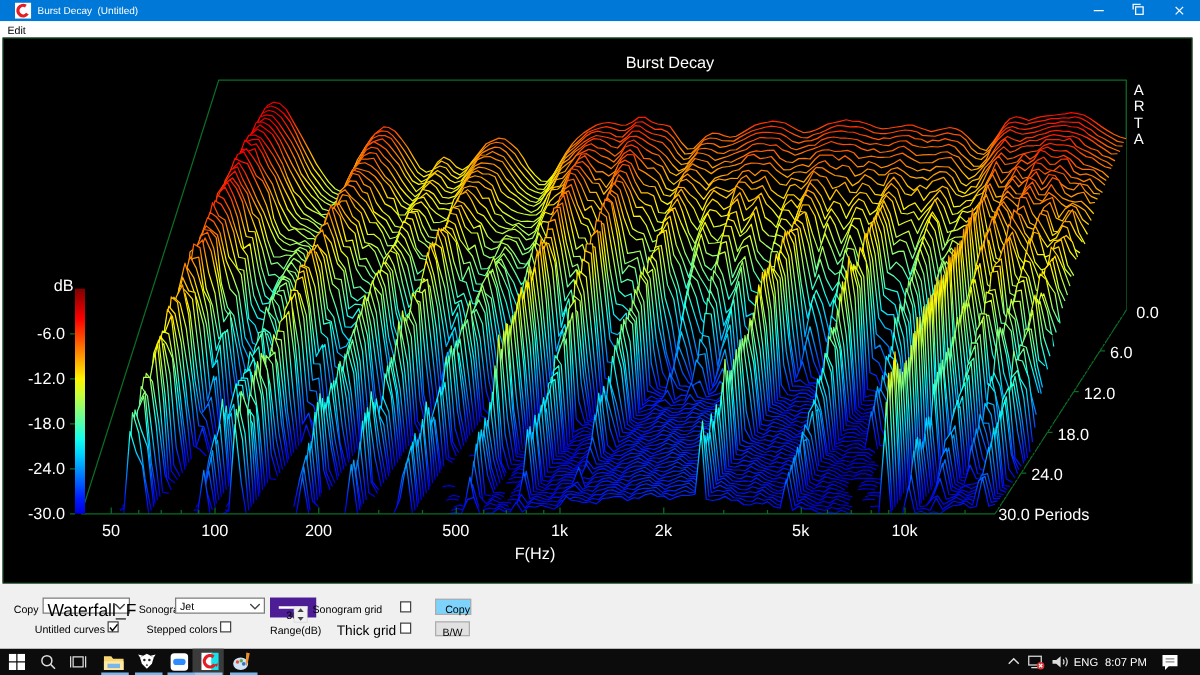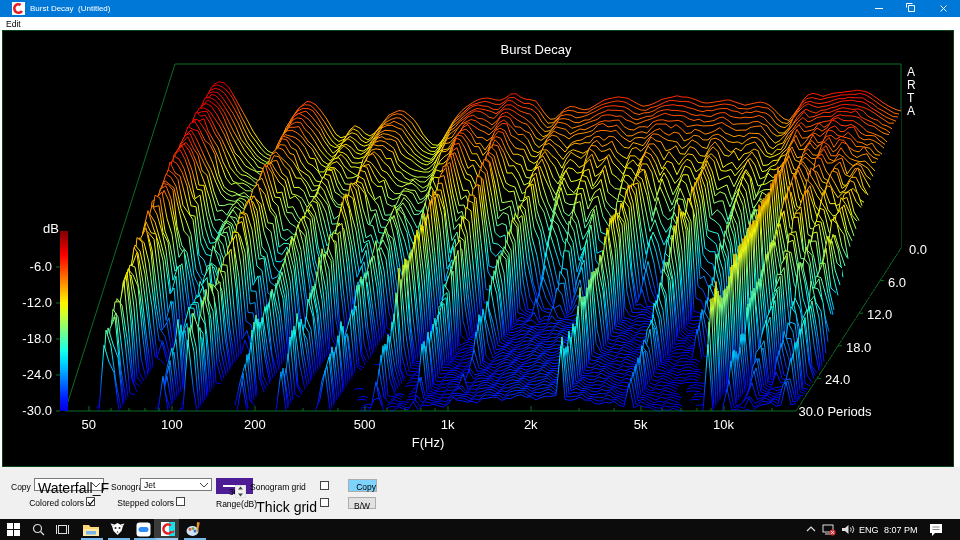--- a/index.html
+++ b/index.html
@@ -1307,30 +1307,30 @@
     </svg></div>
 <div class="abs" style="left:216px;top:478px;width:37px;height:15px;background:#fff;border:7px solid #4c1d95;font-size:8.5px;color:#000;padding:2px 0 0 6px">30
 <svg width="11" height="13" style="position:absolute;right:0;top:0">
       <rect x="0" y="0" width="11" height="13" fill="#f0f0f0" stroke="#d0d0d0" stroke-width="1"></rect>
       <path d="M3 4.5 L5.5 1.5 L8 4.5 Z" fill="#444"></path>
       <path d="M3 8.5 L5.5 11.5 L8 8.5 Z" fill="#444"></path>
     </svg></div>
 <div class="abs" style="left:250px;top:482px;width:67px;font-size:8.5px;color:#000;text-align:left">Sonogram grid</div>
 <div class="abs" style="left:320px;top:481px;width:9px;height:9px;background:#fff;border:1px solid #444"></div>
 <div class="abs" style="left:348px;top:479px;width:29px;height:13px;background:#7dd3fc;border:1px solid #adadad;font-size:8.5px;color:#000;text-align:right;padding-top:1.5px">Copy</div>
-<div class="abs" style="left:20px;top:498px;width:64px;font-size:8.5px;color:#000;text-align:right">Colored colors</div>
+<div class="abs" style="left:20px;top:498px;width:64px;font-size:8.5px;color:#000;text-align:right">Untitled curves</div>
 <div class="abs" style="left:86px;top:497px;width:9px;height:9px;background:#fff;border:1px solid #444">
     <svg width="8" height="8" style="position:absolute;left:0;top:0">
       <path d="M1 4 L3 6.5 L7 1.5" stroke="#000" stroke-width="1.2" fill="none"></path>
     </svg>
   </div>
 <div class="abs" style="left:110px;top:498px;width:64px;font-size:8.5px;color:#000;text-align:right">Stepped colors</div>
 <div class="abs" style="left:176px;top:497px;width:9px;height:9px;background:#fff;border:1px solid #444"></div>
 <div class="abs" style="left:216px;top:499px;font-size:8.5px;color:#000">Range(dB)</div>
-<div class="abs" style="left:250px;top:499px;width:67px;font-size:14px;color:#000;text-align:right">Thick grid</div>
+<div class="abs" style="left:250px;top:499px;width:67px;font-size:11px;color:#000;text-align:right">Thick grid</div>
 <div class="abs" style="left:320px;top:498px;width:9px;height:9px;background:#fff;border:1px solid #444"></div>
 <div class="abs" style="left:348px;top:497px;width:28px;height:12px;background:#e1e1e1;border:1px solid #adadad;font-size:8.5px;color:#000;text-align:center;padding-top:3px">B/W</div>
 
 <div class="abs" style="left:0;top:519px;width:960px;height:21px;background:#0c0c0c"></div>
 <svg class="abs" style="left:7px;top:523px" width="13" height="13">
     <rect x="0" y="0" width="6" height="6" fill="#fff"></rect>
     <rect x="7" y="0" width="6" height="6" fill="#fff"></rect>
     <rect x="0" y="7" width="6" height="6" fill="#fff"></rect>
     <rect x="7" y="7" width="6" height="6" fill="#fff"></rect>
   </svg>

